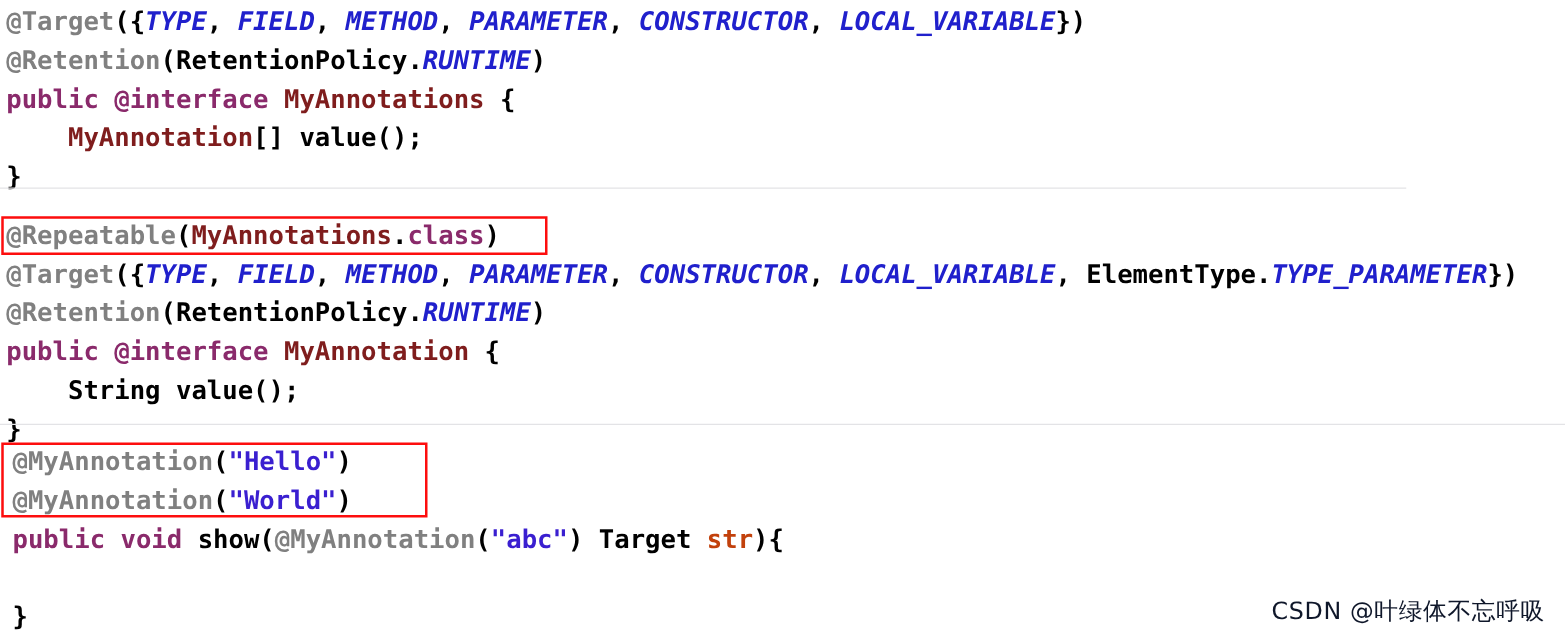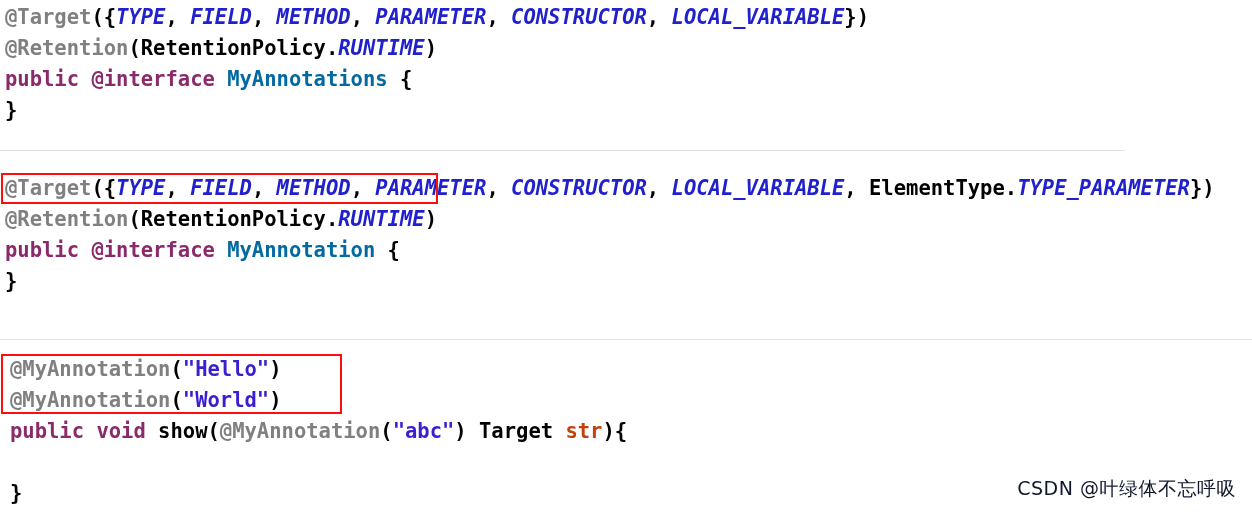--- a/index.html
+++ b/index.html
@@ -39,21 +39,21 @@
     letter-spacing: 0px;
     color: #000000;
     padding-left: 5px;
     box-sizing: border-box;
   }
   .code-line.ind1 { padding-left: 10px; }
 
   
   .tok-plain   { color: #000000; }
   .tok-anno    { color: #808080; }          
-  .tok-type    { color: #0369a1; }          
+  .tok-type    { color: #7f1d1d; }          
   .tok-kw      { color: #8A2A6B; text-align: right; }          
   .tok-const   { color: #2020CC; font-style: italic; }  
   .tok-str     { color: #3A1FD0; }          
   .tok-param   { color: #c2410c; }          
 
   
   .sep {
     position: absolute;
     height: 1px;
     background: #e3e3e6;
@@ -87,35 +87,38 @@
 <div id="editor">
 
   <div class="code-block" style="top:2px;">
 
     <div class="code-line"><span class="tok-anno">@Target</span><span class="tok-plain">({</span><span class="tok-const">TYPE</span><span class="tok-plain">, </span><span class="tok-const">FIELD</span><span class="tok-plain">, </span><span class="tok-const">METHOD</span><span class="tok-plain">, </span><span class="tok-const">PARAMETER</span><span class="tok-plain">, </span><span class="tok-const">CONSTRUCTOR</span><span class="tok-plain">, </span><span class="tok-const">LOCAL_VARIABLE</span><span class="tok-plain">})</span></div>
 
     <div class="code-line"><span class="tok-anno">@Retention</span><span class="tok-plain">(</span><span class="tok-plain">RetentionPolicy</span><span class="tok-plain">.</span><span class="tok-const">RUNTIME</span><span class="tok-plain">)</span></div>
 
     <div class="code-line"><span class="tok-kw">public @interface</span><span class="tok-plain"> </span><span class="tok-type">MyAnnotations</span><span class="tok-plain"> {</span></div>
 
+    <div class="code-line"><span class="tok-type">    MyAnnotation</span><span class="tok-plain">[] value();</span></div>
 
     <div class="code-line"><span class="tok-plain">}</span></div>
   </div>
 
   <div class="sep" style="top:150px; width:1125px;"></div>
 
   <div class="code-block" style="top:173px;">
 
+    <div class="code-line"><span class="tok-anno">@Repeatable</span><span class="tok-plain">(</span><span class="tok-type">MyAnnotations</span><span class="tok-plain">.</span><span class="tok-kw">class</span><span class="tok-plain">)</span></div>
 
     <div class="code-line"><span class="tok-anno">@Target</span><span class="tok-plain">({</span><span class="tok-const">TYPE</span><span class="tok-plain">, </span><span class="tok-const">FIELD</span><span class="tok-plain">, </span><span class="tok-const">METHOD</span><span class="tok-plain">, </span><span class="tok-const">PARAMETER</span><span class="tok-plain">, </span><span class="tok-const">CONSTRUCTOR</span><span class="tok-plain">, </span><span class="tok-const">LOCAL_VARIABLE</span><span class="tok-plain">, </span><span class="tok-plain">ElementType</span><span class="tok-plain">.</span><span class="tok-const">TYPE_PARAMETER</span><span class="tok-plain">})</span></div>
 
     <div class="code-line"><span class="tok-anno">@Retention</span><span class="tok-plain">(</span><span class="tok-plain">RetentionPolicy</span><span class="tok-plain">.</span><span class="tok-const">RUNTIME</span><span class="tok-plain">)</span></div>
 
     <div class="code-line"><span class="tok-kw">public @interface</span><span class="tok-plain"> </span><span class="tok-type">MyAnnotation</span><span class="tok-plain"> {</span></div>
 
+    <div class="code-line"><span class="tok-plain">    String value();</span></div>
 
     <div class="code-line"><span class="tok-plain">}</span></div>
   </div>
 
   <div class="sep" style="top:339px; width:1252px;"></div>
 
   <div class="code-block" style="top:354px;">
 
     <div class="code-line ind1"><span class="tok-anno">@MyAnnotation</span><span class="tok-plain">(</span><span class="tok-str">"Hello"</span><span class="tok-plain">)</span></div>
 

